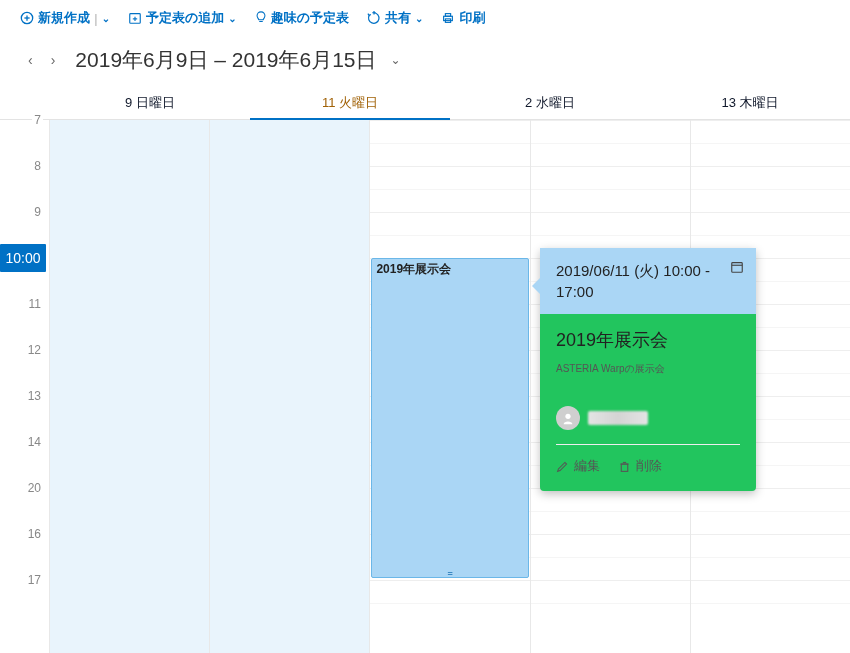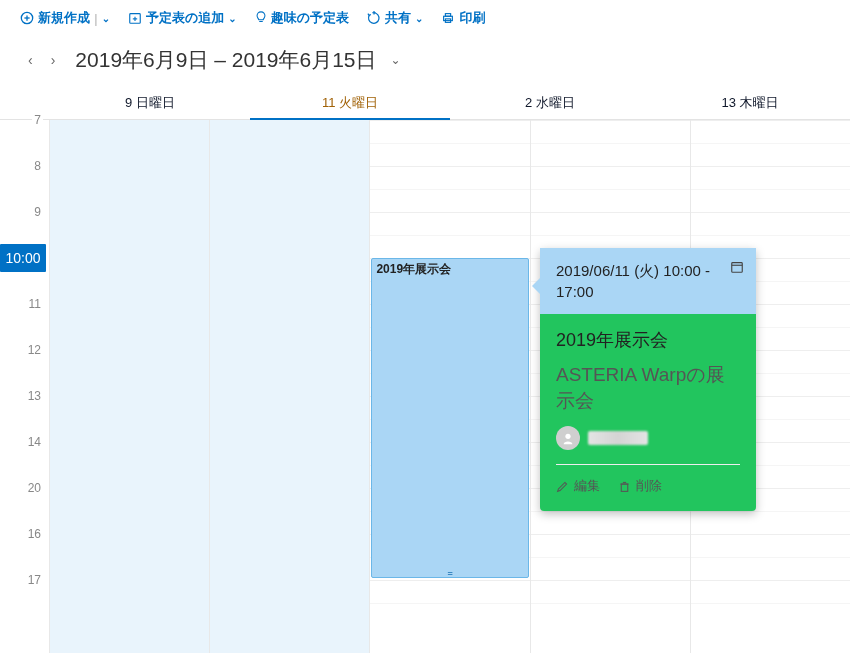--- a/index.html
+++ b/index.html
@@ -229,23 +229,23 @@
   }
   .popup-body {
     padding: 14px 16px 10px 16px;
   }
   .popup-title {
     font-size: 18px;
     color: #222;
     margin-bottom: 10px;
   }
   .popup-desc {
-    font-size: 19px;
+    font-size: 10px;
     color: #555;
-    margin-bottom: 12px;
+    margin-bottom: 30px;
   }
   .popup-attendee {
     display: flex;
     align-items: center;
     gap: 8px;
     padding-bottom: 14px;
     border-bottom: 1px solid #eee;
     margin-bottom: 12px;
   }
   .popup-attendee .avatar {

